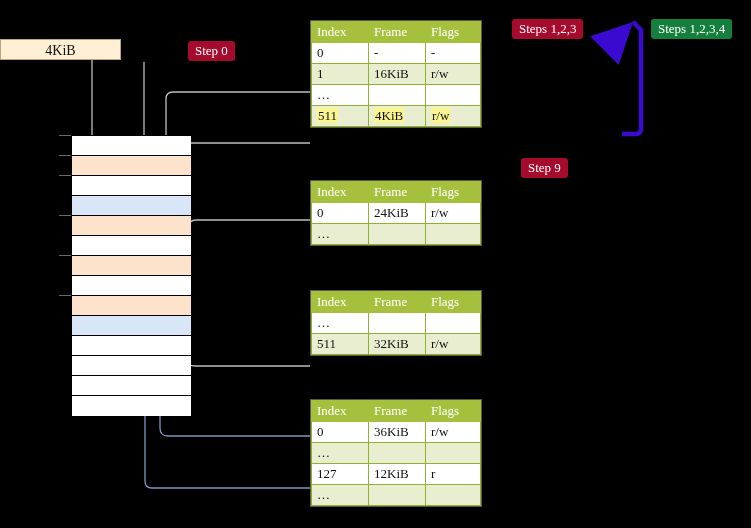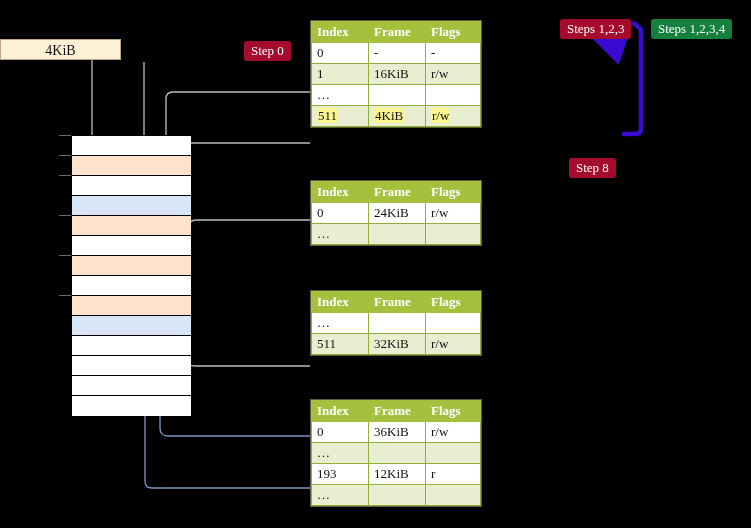--- a/index.html
+++ b/index.html
@@ -51,24 +51,24 @@
   .badge {
     position: absolute;
     color: #ffffff;
     font-size: 13px;
     line-height: 18px;
     padding: 1px 7px;
     border-radius: 3px;
     white-space: nowrap;
     box-sizing: border-box;
   }
-  .badge-crimson { background: #a50b2d; margin-left: 48px; }
+  .badge-crimson { background: #a50b2d; }
   .badge-violet  { background: #15803d; }
 
-  .badge-step0        { left: 196px; top: 41px; }
+  .badge-step0        { left: 188px; top: 41px; }
   .badge-steps123     { left: 512px; top: 19px; }
   .badge-steps1234    { left: 651px; top: 19px; }
   .badge-step4        { left: 521px; top: 158px; }
 
   
   .memcol {
     position: absolute;
     left: 71px;
     top: 135px;
     width: 119px;
@@ -117,21 +117,21 @@
     height: 20px;
     box-sizing: border-box;
     text-align: left;
     vertical-align: middle;
     overflow: hidden;
     white-space: nowrap;
   }
   .pt th {
     background: #a5c03c;
     color: #ffffff;
-    font-weight: bold;
+    font-weight: normal;
     font-size: 13px;
     border-color: #a5c03c;
   }
   .pt td { color: #111111; }
   .pt tr.alt td { background: #e9eed0; }
   .pt tr.plain td { background: #ffffff; }
 
   .col-index { width: 57px; }
   .col-frame { width: 57px; margin-left: 32px; }
   .col-flags { width: 55px; }
@@ -197,21 +197,21 @@
     <g>
       <path d="M622,134 L636,134 Q641,134 641,128 L641,30 L633,22" fill="none" stroke="#3a0ad0" stroke-width="4.5" stroke-linecap="butt" marker-end="url(#arrViolet)"></path>
     </g>
   </svg>
 
   <div class="size-label">4KiB</div>
 
   <div class="badge badge-crimson badge-step0">Step 0</div>
   <div class="badge badge-crimson badge-steps123">Steps 1,2,3</div>
   <div class="badge badge-violet badge-steps1234">Steps 1,2,3,4</div>
-  <div class="badge badge-crimson badge-step4">Step 8</div>
+  <div class="badge badge-crimson badge-step4">Step 9</div>
 
   <div class="memcol" id="memcol">
       <div class="memrow white" style="top: 0px;"></div>
       <div class="memrow orange" style="top: 20px;"></div>
       <div class="memrow white" style="top: 40px;"></div>
       <div class="memrow blue" style="top: 60px;"></div>
       <div class="memrow orange" style="top: 80px;"></div>
       <div class="memrow white" style="top: 100px;"></div>
       <div class="memrow orange" style="top: 120px;"></div>
       <div class="memrow white" style="top: 140px;"></div>
@@ -324,21 +324,21 @@
             <td class="col-index">0</td>
             <td class="col-frame">36KiB</td>
             <td class="col-flags">r/w</td>
           </tr>
           <tr class="alt">
             <td class="col-index">…</td>
             <td class="col-frame"></td>
             <td class="col-flags"></td>
           </tr>
           <tr class="plain">
-            <td class="col-index">193</td>
+            <td class="col-index">127</td>
             <td class="col-frame">12KiB</td>
             <td class="col-flags">r</td>
           </tr>
           <tr class="alt">
             <td class="col-index">…</td>
             <td class="col-frame"></td>
             <td class="col-flags"></td>
           </tr>
         </tbody>
       </table>

